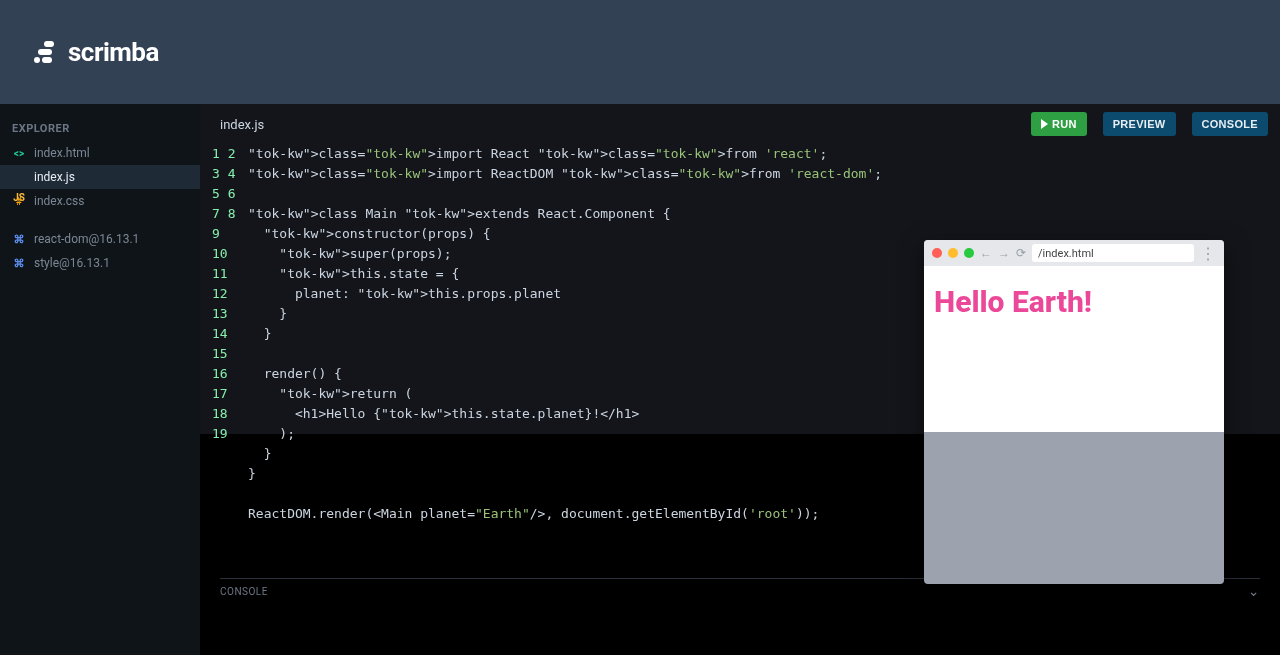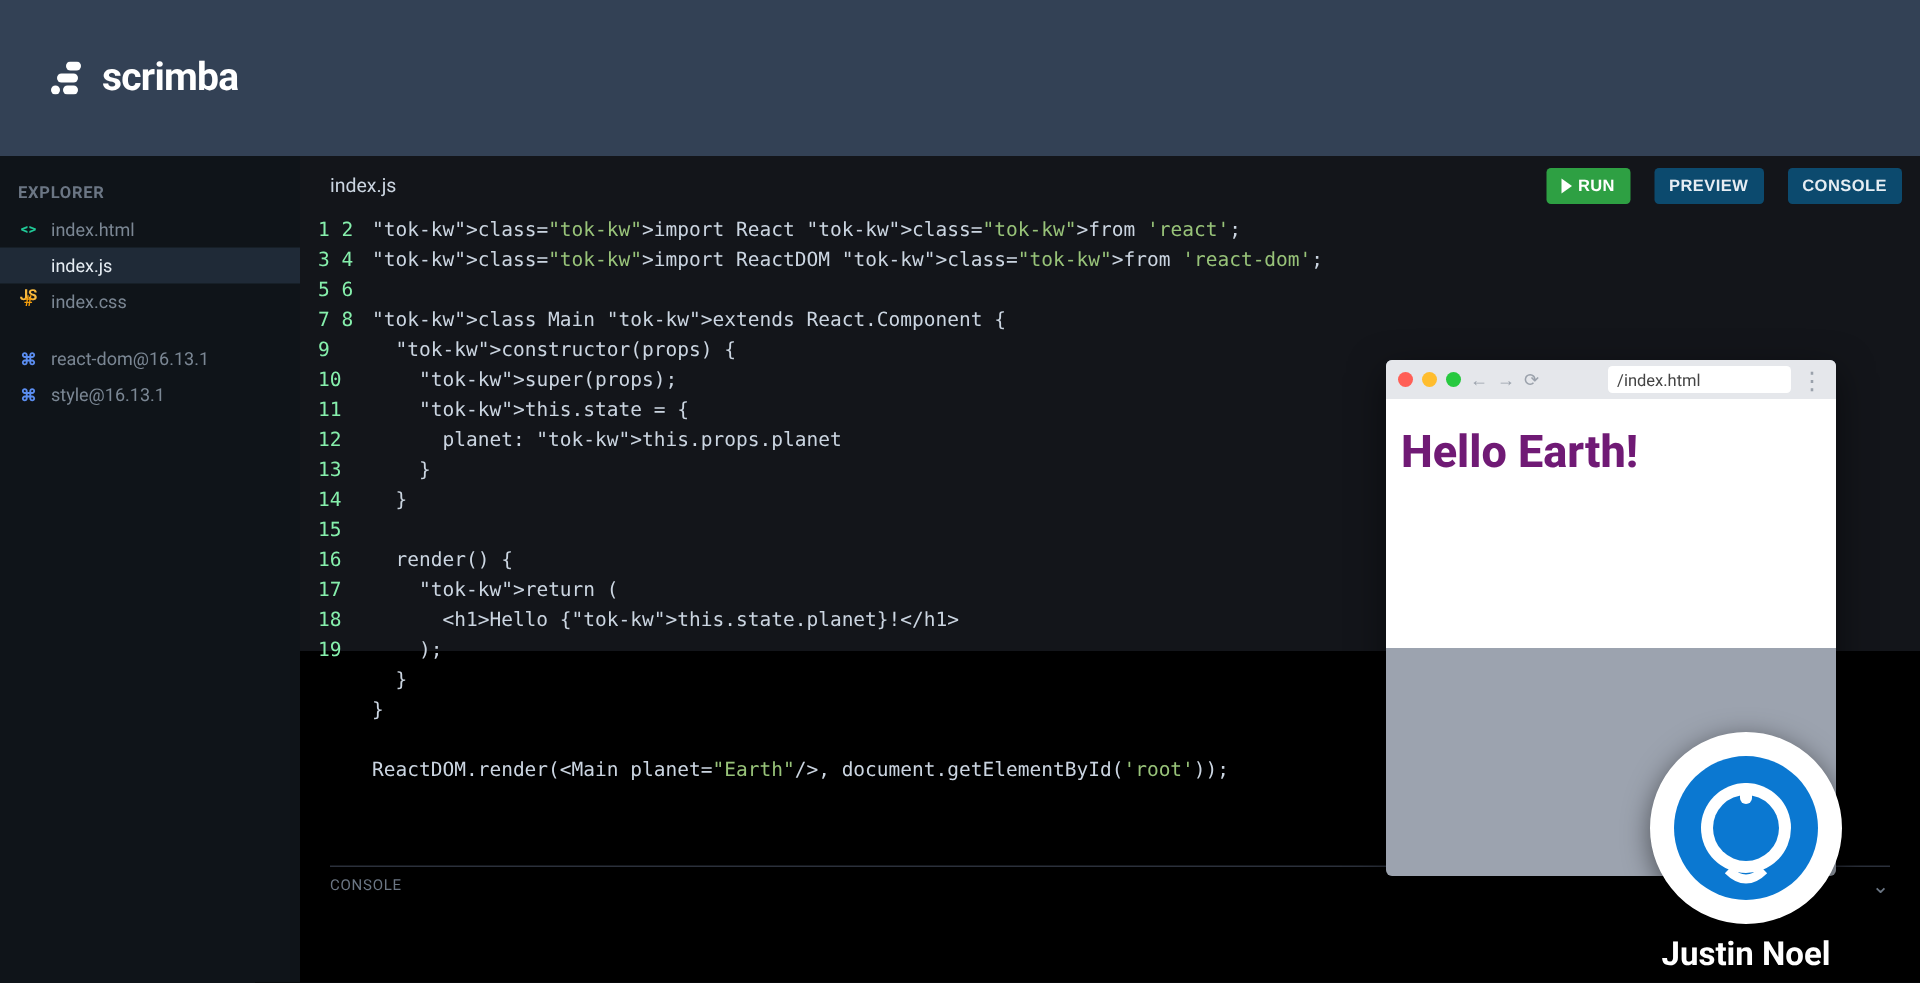--- a/index.html
+++ b/index.html
@@ -200,28 +200,27 @@
   .addr {
     flex: 1;
     height: 18px;
     background: #fff;
     border-radius: 3px;
     font-size: 11px;
     color: #444;
     padding: 1px 6px;
     display: flex;
     align-items: center;
-    margin-left: 40px;
   }
   .kebab { color: #9aa1ab; cursor: pointer; }
   .preview-body {
     background: #fff;
     height: 166px;
     padding: 18px 10px;
-    color: #701a75;
+    color: #ec4899;
   }
   .preview-body h1 {
     font-size: 30px;
     font-weight: 800;
   }
 
   
   .presenter {
     position: absolute;
     right: 52px;
@@ -366,29 +365,15 @@
         <div class="addr">
           <span>/index.html</span>
         </div>
         <span class="kebab">⋮</span>
       </div>
       <div class="preview-body">
         <h1>Hello Earth!</h1>
       </div>
     </div>
 
-    <div class="presenter">
-      <div class="avatar">
-        <svg width="100" height="100" viewBox="0 0 100 100">
-          <circle cx="50" cy="50" r="48" fill="#0b78d1"></circle>
-          <circle cx="50" cy="50" r="30" fill="#fff"></circle>
-          <circle cx="50" cy="50" r="22" fill="#0b78d1"></circle>
-          <rect x="46" y="20" width="8" height="14" rx="4" fill="#fff"></rect>
-          <path d="M50 18 L50 4" stroke="#fff" stroke-width="0"></path>
-          <path d="M50 50 m0 30 a30 30 0 0 0 25 -14" fill="none"></path>
-          <path d="M38 78 Q50 90 62 78" stroke="#fff" stroke-width="6" fill="none"></path>
-        </svg>
-      </div>
-      <div class="presenter-name">Justin Noel</div>
-    </div>
 
   </div>
 </div>
 
 </body></html>

